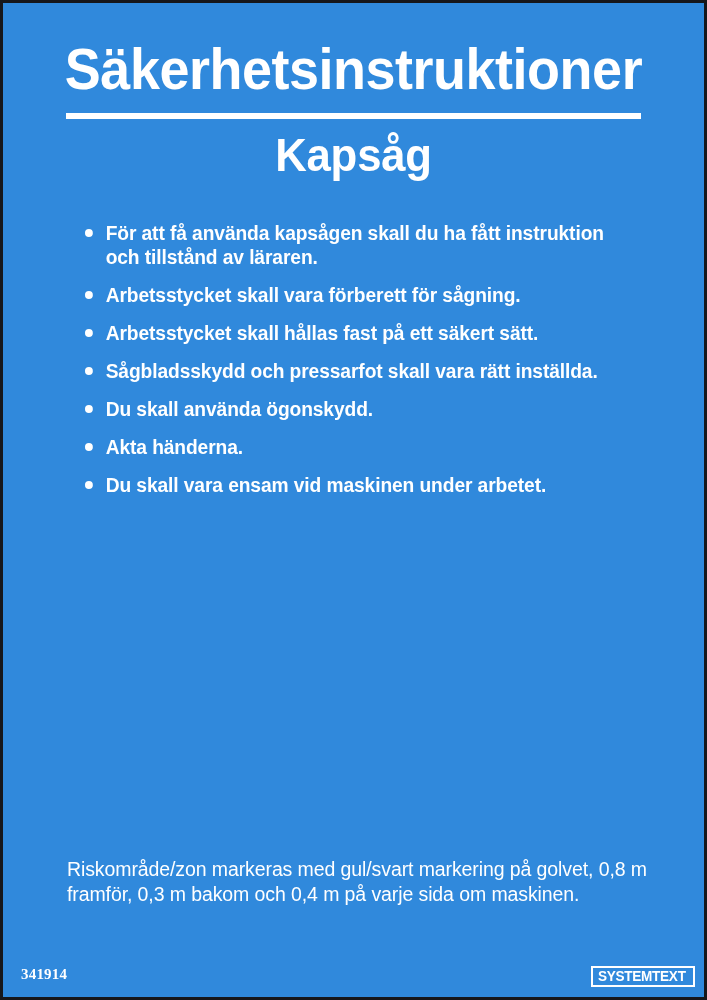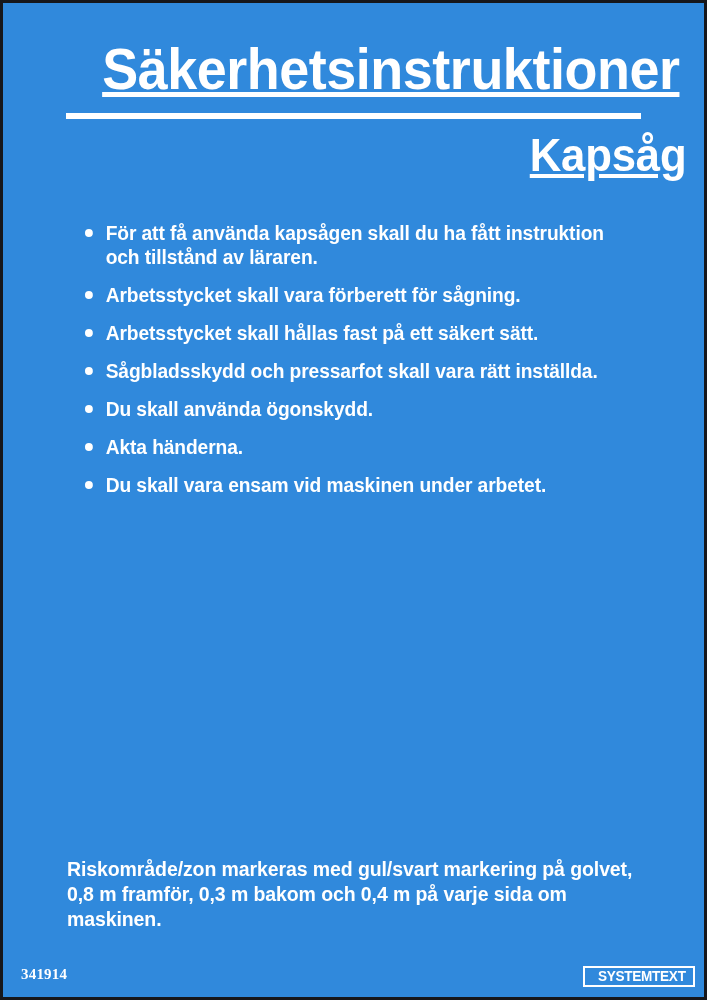--- a/index.html
+++ b/index.html
@@ -22,22 +22,21 @@
     color: #ffffff;
     -webkit-font-smoothing: antialiased;
   }
 
   
   .header {
     position: absolute;
     top: 34px;
     left: 0;
     right: 0;
-    text-align: right;
-    text-decoration: underline;
+    text-align: center;
   }
   .title {
     font-family: "Liberation Sans", sans-serif;
     font-weight: bold;
     font-size: 58px;
     line-height: 64px;
     letter-spacing: -0.5px;
     transform: scaleX(0.93);
     transform-origin: center top;
     white-space: nowrap;
@@ -93,42 +92,42 @@
     background: #ffffff;
   }
 
   
   .footer-note {
     position: absolute;
     left: 64px;
     right: 42px;
     top: 854px;
     font-size: 19.5px;
-    font-weight: bold;
+    font-weight: normal;
     line-height: 25px;
     letter-spacing: -0.1px;
   }
 
   
   .article-number {
     position: absolute;
     left: 18px;
     bottom: 14px;
     font-family: "Liberation Serif", serif;
     font-size: 15px;
     font-weight: bold;
     letter-spacing: 0.2px;
     color: #ffffff;
   }
   .brand-logo {
     position: absolute;
     right: 9px;
     bottom: 10px;
     border: 2px solid #ffffff;
-    padding: 1px 5px 2px 13px;
+    padding: 1px 5px 2px 5px;
     background: #3089dc;
     line-height: 1;
   }
   .brand-logo-text {
     display: block;
     font-family: "Liberation Sans", sans-serif;
     font-weight: bold;
     font-size: 14px;
     letter-spacing: -0.3px;
     transform: scaleX(0.97);

